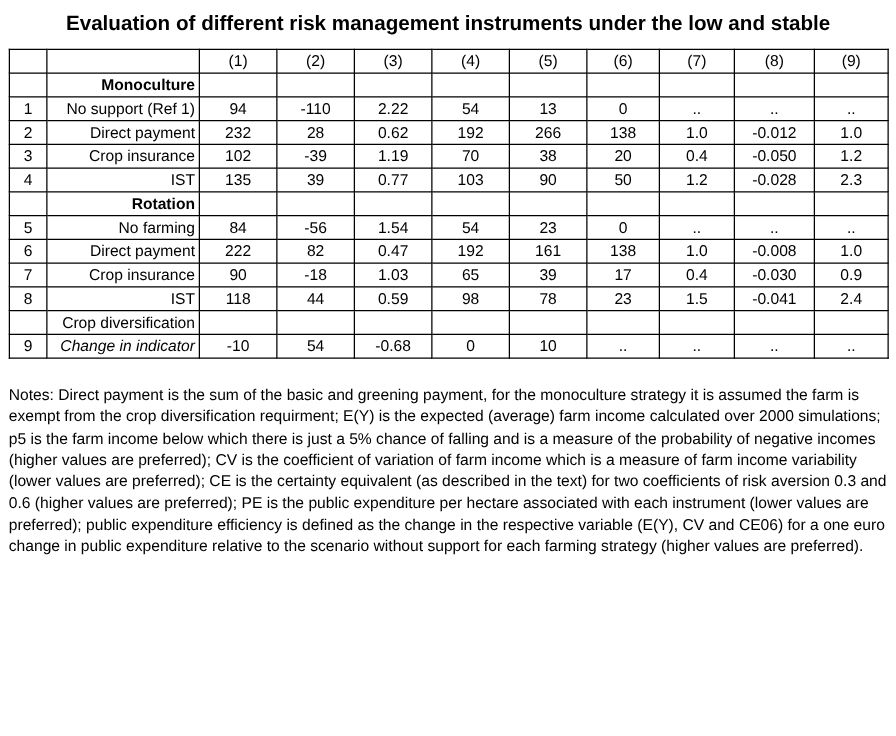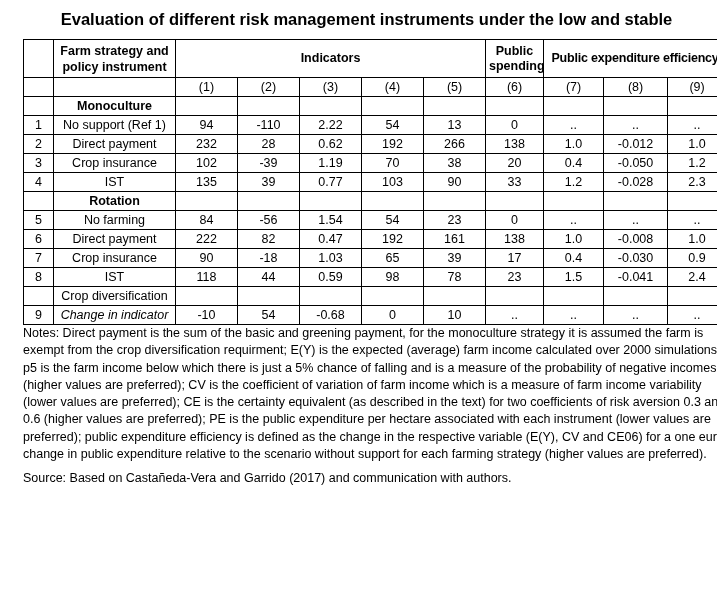--- a/index.html
+++ b/index.html
@@ -3,21 +3,21 @@
 <meta charset="utf-8">
 <style>
   * { box-sizing: border-box; }
   html, body {
     margin: 0; padding: 0;
     width: 717px; height: 589px;
     background: #ffffff; color: #000000;
     font-family: "Liberation Sans", sans-serif;
     overflow: hidden;
   }
-  .page { padding: 6px 7px 0 23px; }
+  .page { padding: 6px 7px 0 7px; }
 
   .title {
     font-size: 16.5px;
     font-weight: bold;
     text-align: center;
     line-height: 23px;
     margin: 2px 0 8px 0;
   }
 
   table.results {
@@ -35,29 +35,29 @@
     vertical-align: middle;
   }
   .results thead th { font-weight: bold; text-align: center; }
   .results thead tr.band1 th { height: 38px; }
   th.h-strategy { text-align: left; line-height: 16px; }
   th.h-rowcol  { text-align: left; }
   th.h-effic   { white-space: nowrap; letter-spacing: -0.2px; }
   tr.band3 th  { font-weight: normal; }
 
   td.c-rownum { text-align: center; }
-  td.c-label  { text-align: center; white-space: nowrap; }
+  td.c-label  { text-align: right; white-space: nowrap; }
   td.c-label.bold   { font-weight: bold; }
   td.c-label.italic { font-style: italic; margin-left: 23px; }
   td.c-val    { text-align: center; }
 
   .notes {
     font-size: 12.5px;
     line-height: 17.3px;
-    margin: 0 0 0 0;
+    margin: 21px 0 0 0;
     width: 703px;
   }
   .source {
     font-size: 12.5px;
     line-height: 17px;
     margin: 7px 0 0 0;
     width: 703px;
   }
 </style>
 </head>
@@ -77,27 +77,20 @@
         <col style="width:62px">
         <col style="width:62px">
       <col style="width:62px">
         <col style="width:62px">
       <col style="width:58px">
       <col style="width:60px">
         <col style="width:64px">
         <col style="width:59px">
     </colgroup>
     <thead>
-      <tr class="band1">
-        <th></th>
-        <th class="h-strategy">Farm strategy and policy instrument</th>
-        <th colspan="5">Indicators</th>
-        <th>Public spending</th>
-        <th colspan="3" class="h-effic">Public expenditure efficiency</th>
-      </tr>
       <tr class="band3">
         <th></th>
         <th></th>
         <th>(1)</th>
         <th>(2)</th>
         <th>(3)</th>
         <th>(4)</th>
         <th>(5)</th>
         <th>(6)</th>
         <th>(7)</th>
@@ -159,21 +152,21 @@
           <td class="c-val">1.2</td>
         </tr>
         <tr>
           <td class="c-rownum">4</td>
           <td class="c-label">IST</td>
           <td class="c-val">135</td>
           <td class="c-val">39</td>
           <td class="c-val">0.77</td>
           <td class="c-val">103</td>
           <td class="c-val">90</td>
-          <td class="c-val">33</td>
+          <td class="c-val">50</td>
           <td class="c-val">1.2</td>
           <td class="c-val">-0.028</td>
           <td class="c-val">2.3</td>
         </tr>
         <tr>
           <td class="c-rownum"></td>
           <td class="c-label bold">Rotation</td>
           <td class="c-val"></td>
           <td class="c-val"></td>
           <td class="c-val"></td>
@@ -259,15 +252,14 @@
           <td class="c-val">10</td>
           <td class="c-val">..</td>
           <td class="c-val">..</td>
           <td class="c-val">..</td>
           <td class="c-val">..</td>
         </tr>
       </tbody>
   </table>
 
   <p class="notes">Notes:  Direct payment is the sum of the basic and greening payment, for the monoculture strategy it is assumed the farm is exempt from the crop diversification requirment;  E(Y) is the expected (average) farm income calculated over 2000 simulations; p5 is the farm income below which there is just a 5% chance of falling and is a measure of the probability of negative incomes (higher values are preferred); CV is the coefficient of variation of farm income which is a measure of farm income variability (lower values are preferred); CE is the certainty equivalent (as described in the text) for two coefficients of risk aversion 0.3 and 0.6 (higher values are preferred); PE is the public expenditure per hectare associated with each instrument (lower values are preferred); public expenditure efficiency is defined as the change in the respective variable (E(Y), CV and CE06) for a one euro change in public expenditure relative to the scenario without support for each farming strategy (higher values are preferred).</p>
-  <p class="source">Source:  Based on Castañeda-Vera and Garrido (2017) and communication with authors.</p>
 
 </div>
 
 </body></html>

